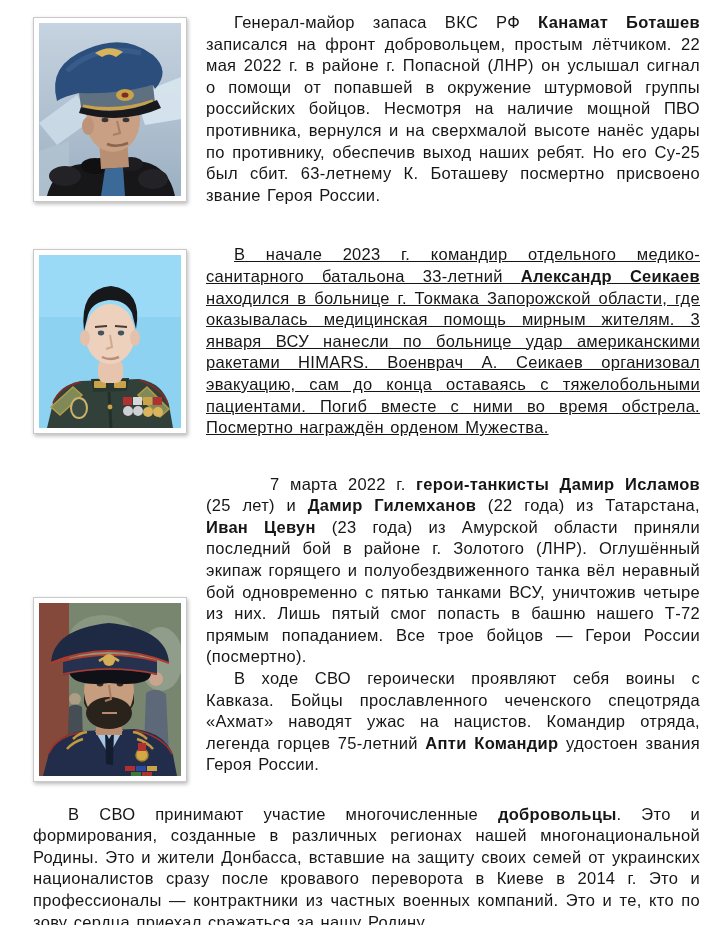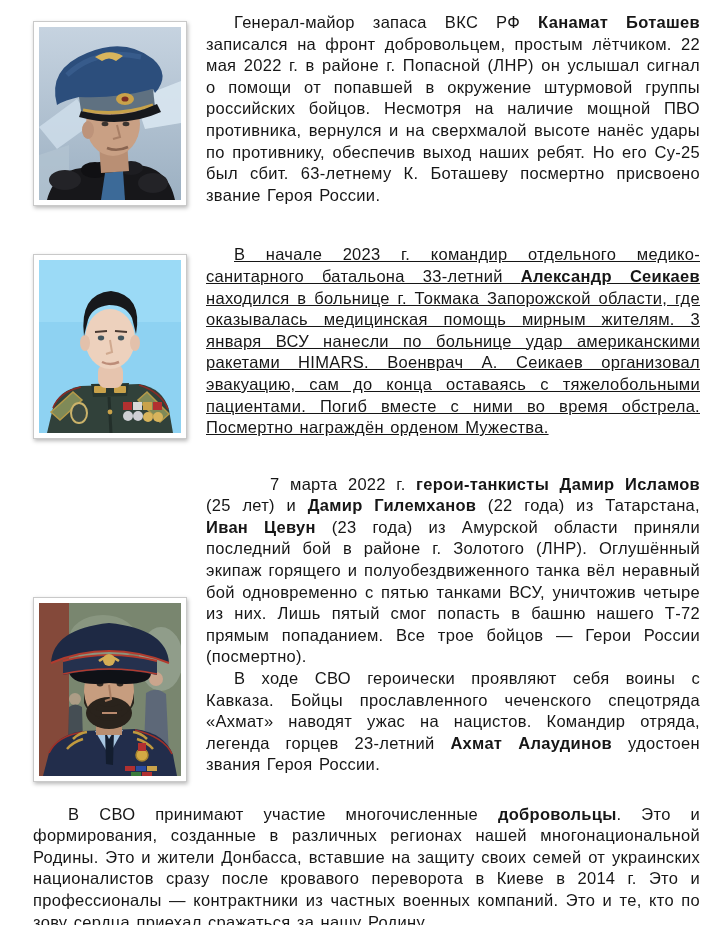--- a/index.html
+++ b/index.html
@@ -8,21 +8,21 @@
     width:719px;height:925px;
     background:#ffffff;
     overflow:hidden;
     font-family:"Liberation Sans","DejaVu Sans",sans-serif;
     font-size:16.5px;
     line-height:21.6px;
     color:#161616;
     box-sizing:border-box;
     padding:12px 19px 0 33px;
   }
-  .row{display:flex;align-items:flex-end;}
+  .row{display:flex;align-items:center;}
   .row .text{flex:1;margin-left:19px;}
   p.para{
     margin:0;
     text-align:justify;
     letter-spacing:0.3px;
     word-spacing:1.5px;
   }
   p.para{text-indent:28px;}
   p.para.big-indent{text-indent:64px;}
   p.para.mid-indent{text-indent:35px;}
@@ -182,18 +182,18 @@
         <path d="M24 71 Q70 61 118 71" stroke="#b23b2e" stroke-width="1.6" fill="none"></path>
         <path d="M12 60 Q14 26 70 20 Q128 26 130 60 Q100 48 70 48 Q40 48 12 60 Z" fill="#1e2944"></path>
         <path d="M12 60 Q40 48 70 48 Q100 48 130 60" stroke="#b23b2e" stroke-width="2" fill="none"></path>
         <circle cx="70" cy="57" r="6" fill="#d4ad55"></circle>
         <path d="M60 58 Q70 50 80 58" stroke="#d4ad55" stroke-width="2.5" fill="none"></path>
       </svg>
     </figure>
 
     <p class="para big-indent" lang="ru"><span>7 марта 2022 г. </span><b>герои-танкисты Дамир Исламов</b><span> (25 лет) и </span><b>Дамир Гилемханов</b><span> (22 года) из Татарстана, </span><b>Иван Цевун</b><span> (23 года) из Амурской области приняли последний бой в районе г. Золотого (ЛНР). Оглушённый экипаж горящего и полуобездвиженного танка вёл неравный бой одновременно с пятью танками ВСУ, уничтожив четыре из них. Лишь пятый смог попасть в башню нашего Т-72 прямым попаданием. Все трое бойцов — Герои России (посмертно).</span></p>
 
-    <p class="para para-akhmat" lang="ru"><span>В ходе СВО героически проявляют себя воины с Кавказа. Бойцы прославленного чеченского спецотряда «Ахмат» наводят ужас на нацистов. Командир отряда, легенда горцев 23-летний </span><b>Ахмат Алаудинов</b><span> удостоен звания Героя России.</span></p>
+    <p class="para para-akhmat" lang="ru"><span>В ходе СВО героически проявляют себя воины с Кавказа. Бойцы прославленного чеченского спецотряда «Ахмат» наводят ужас на нацистов. Командир отряда, легенда горцев 75-летний </span><b>Апти Командир</b><span> удостоен звания Героя России.</span></p>
 
     <p class="para mid-indent para-volunteers" lang="ru"><span>В СВО принимают участие многочисленные </span><b>добровольцы</b><span>. Это и формирования, созданные в различных регионах нашей многонациональной Родины. Это и жители Донбасса, вставшие на защиту своих семей от украинских националистов сразу после кровавого переворота в Киеве в 2014 г. Это и профессионалы — контрактники из частных военных компаний. Это и те, кто по зову сердца приехал сражаться за нашу Родину.</span></p>
   </div>
 
 </div>
 
 </body></html>

